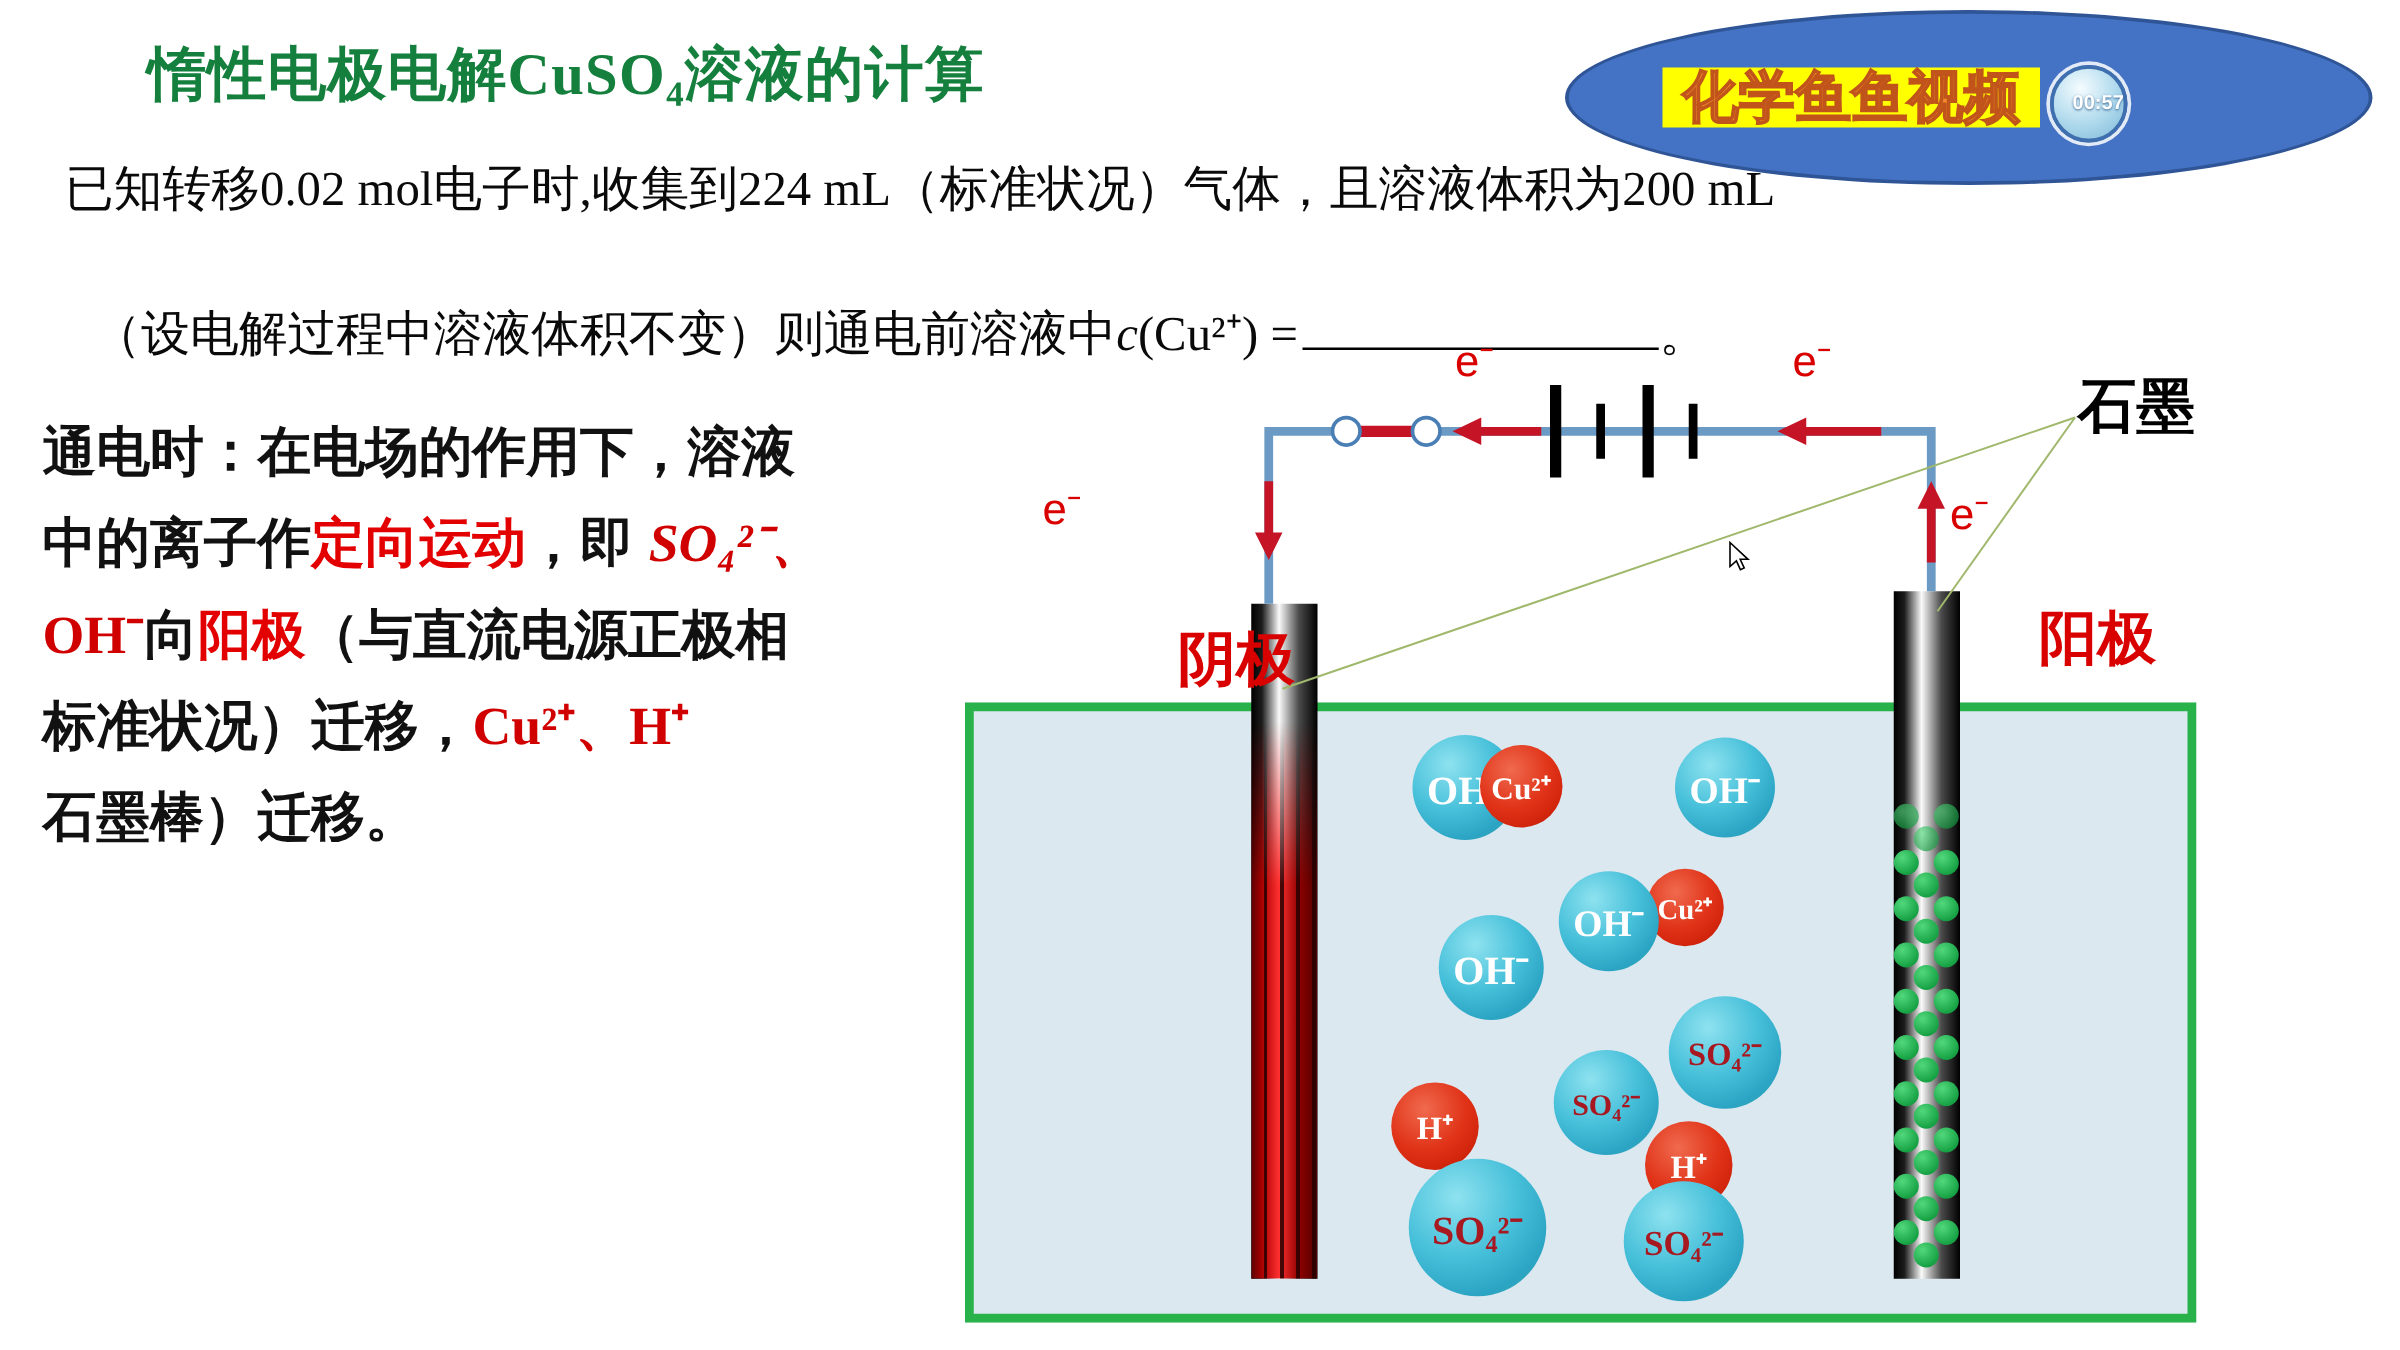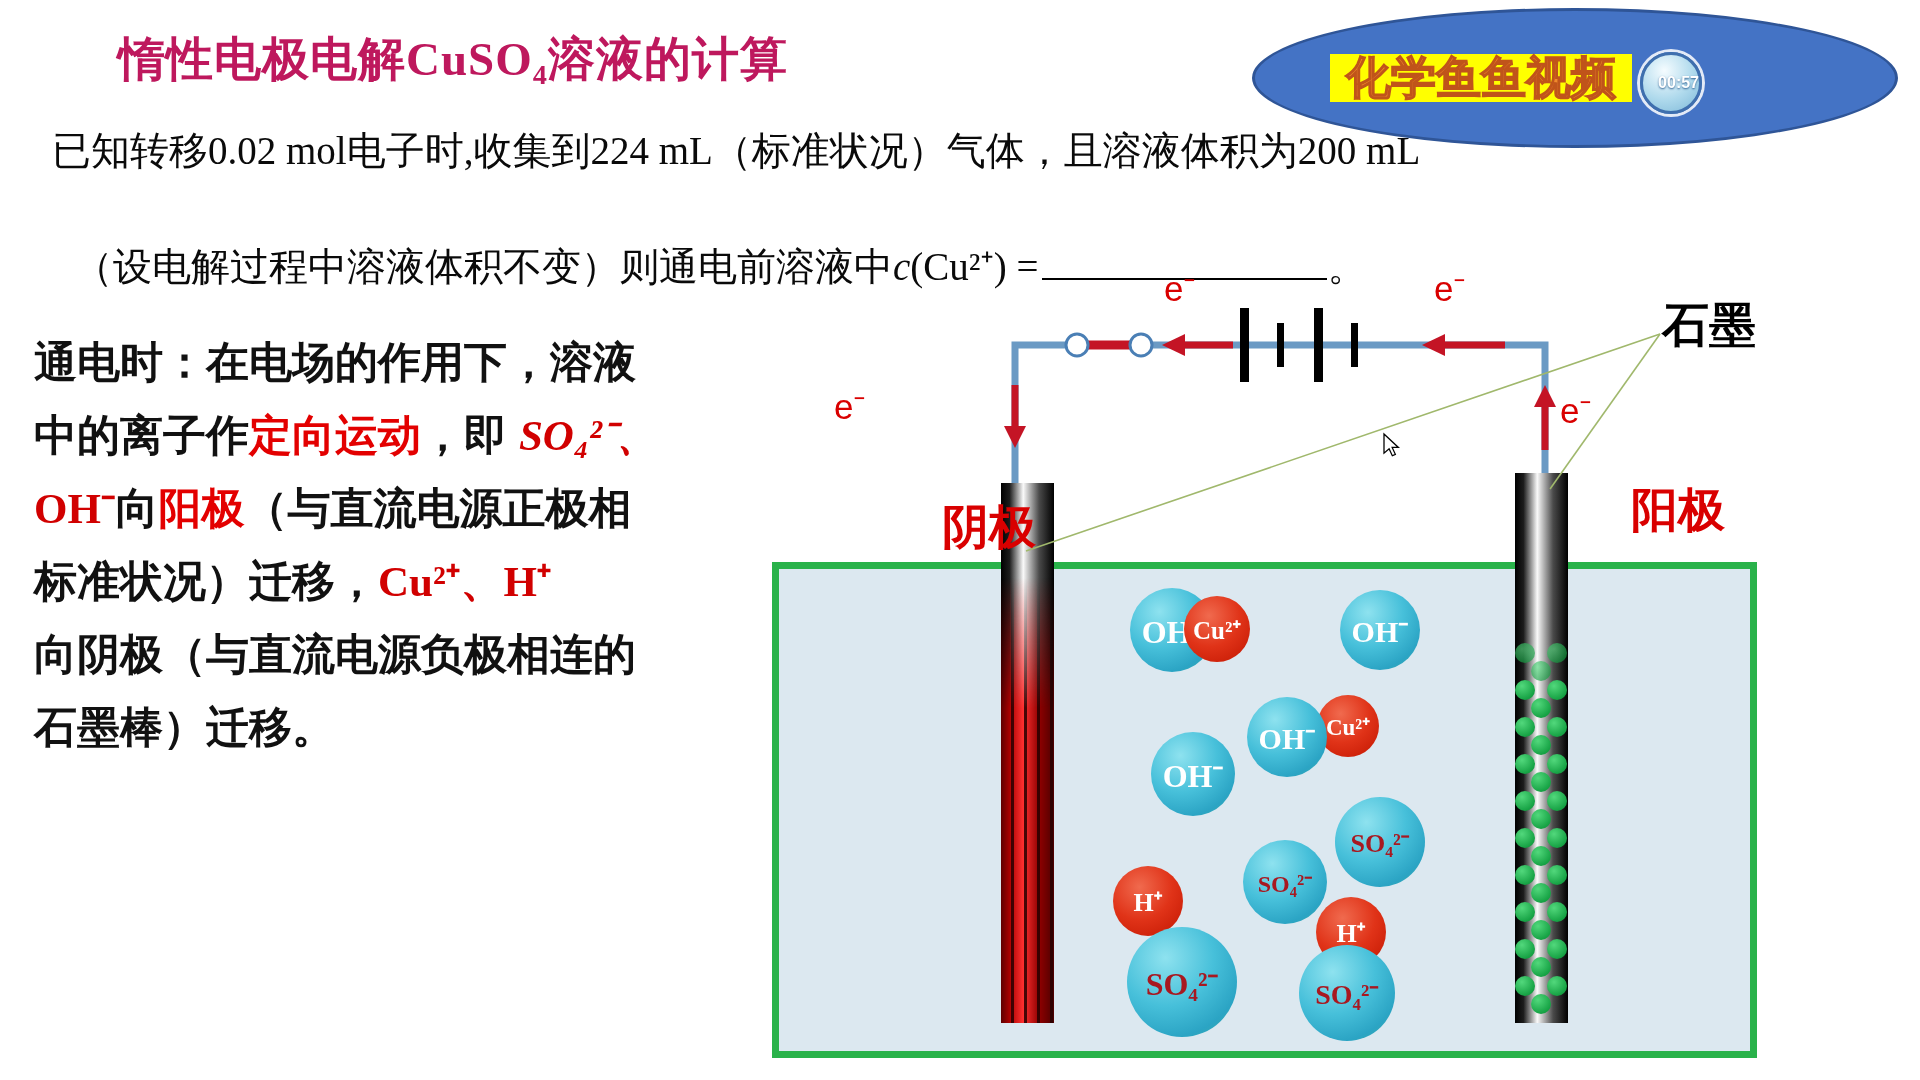--- a/index.html
+++ b/index.html
@@ -2,21 +2,21 @@
 <html><head>
 <meta charset="utf-8">
 <style>
   html,body{margin:0;padding:0;}
   body{width:1920px;height:1080px;position:relative;background:#ffffff;overflow:hidden;
        font-family:"Liberation Sans",sans-serif;}
 
   .abs{position:absolute;}
 
   
-  .page-title{left:118px;top:28px;font-size:47px;font-weight:700;color:#be185d;letter-spacing:1px;}
+  .page-title{left:118px;top:28px;font-size:47px;font-weight:700;color:#15803d;letter-spacing:1px;}
 
   
   .banner-ellipse{left:1252px;top:8px;width:646px;height:140px;border-radius:50%;
                   background:#4473c5;border:3px solid #2f5597;box-sizing:border-box;}
   .banner-plate{left:1330px;top:54px;width:302px;height:48px;background:#ffff00;
                 display:flex;align-items:center;justify-content:center;}
   .banner-text{font-size:45px;font-weight:800;color:#f08a2c;-webkit-text-stroke:1.5px #c0541a;
                white-space:nowrap;}
   .timer{left:1640px;top:52px;width:62px;height:62px;border-radius:50%;
          background:radial-gradient(circle at 38% 28%,#f5fcff,#aed9ec 55%,#7db8d8);
@@ -93,21 +93,20 @@
 <div class="abs problem-line1">已知转移0.02 mol电子时,收集到224 mL（标准状况）气体，且溶液体积为200 mL</div>
 <div class="abs problem-line2">
   <span>（设电解过程中溶液体积不变）则通电前溶液中</span><span class="var-italic">c</span><span>(Cu²⁺) =</span><span class="blank"></span><span>。</span>
 </div>
 
 <div id="explanation" class="abs explanation">
     <div><span class="seg-c">通电时：在电场的作用下，溶液</span></div>
     <div><span class="seg-c">中的离子作</span><span class="seg-r">定向运动</span><span class="seg-c">，即 </span><span class="seg-rfi">SO₄²⁻、</span></div>
     <div><span class="seg-rf">OH⁻</span><span class="seg-c">向</span><span class="seg-r">阳极</span><span class="seg-c">（与直流电源正极相</span></div>
     <div><span class="seg-c">标准状况）迁移，</span><span class="seg-rf">Cu²⁺、H⁺</span></div>
-    <div><span class="seg-c">向阴极（与直流电源负极相连的</span></div>
     <div><span class="seg-c">石墨棒）迁移。</span></div>
   </div>
 
 <div class="abs beaker"></div>
 
 <div id="ion-layer" class="abs">
     <div class="ion anion" style="left: 1130px; top: 588px; width: 84px; height: 84px;">
       <span style="color: rgb(255, 255, 255); font-size: 32px;">OH⁻</span>
     </div>
     <div class="ion cation" style="left: 1184px; top: 596px; width: 66px; height: 66px;">

